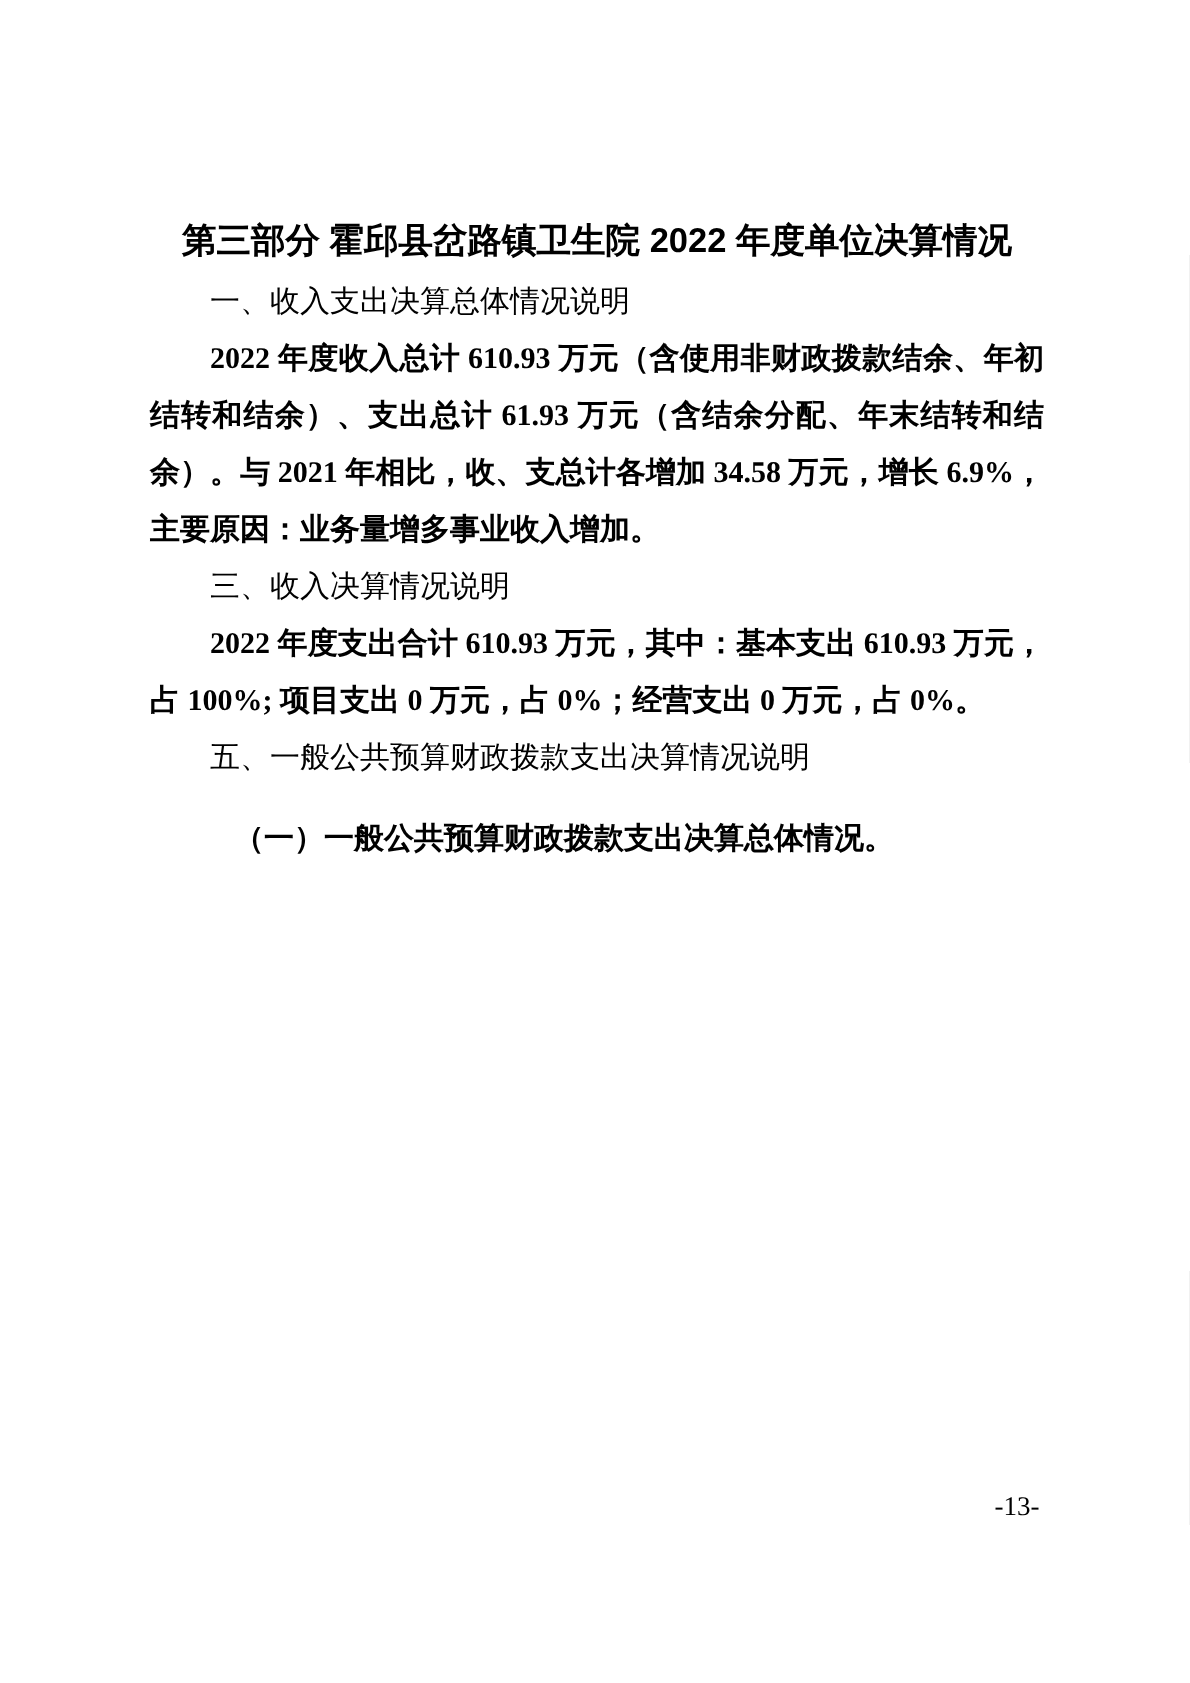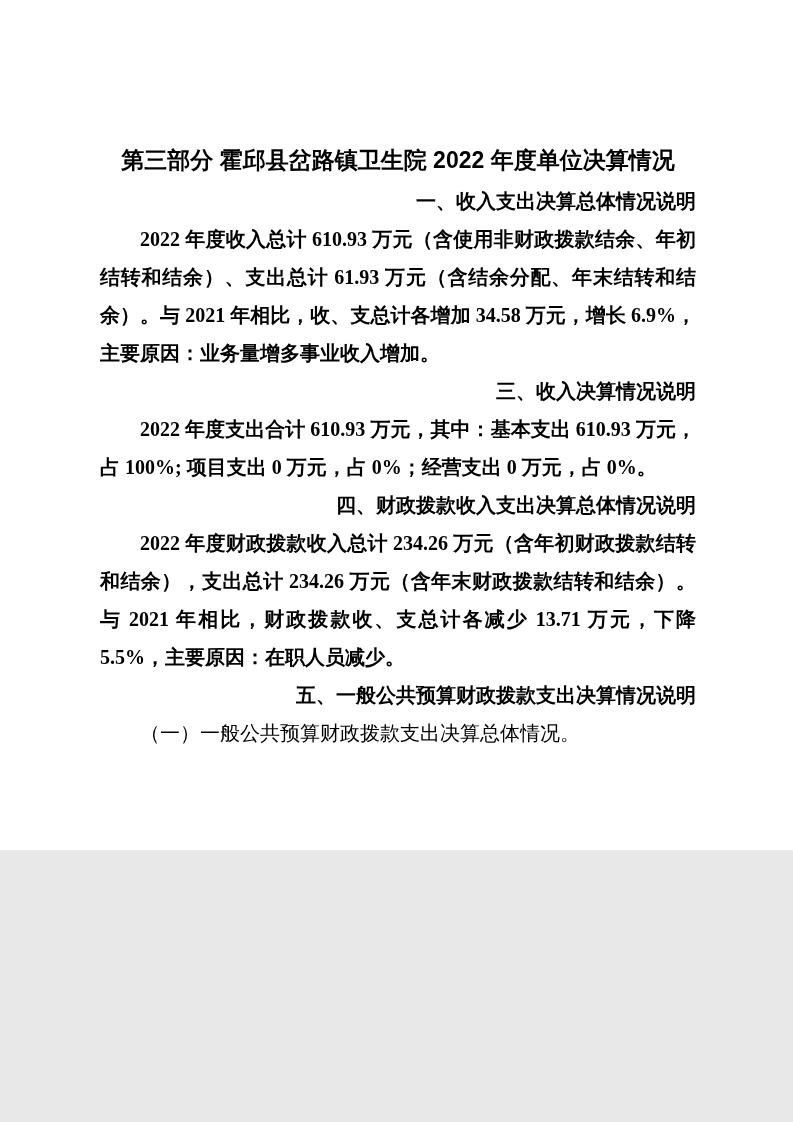--- a/index.html
+++ b/index.html
@@ -3,21 +3,21 @@
 <meta charset="utf-8">
 <style>
   html, body {
     margin: 0;
     padding: 0;
     background: #e8e8e8;
   }
   .page {
     position: relative;
     width: 793px;
-    height: 850px;
+    height: 1122px;
     margin: 0 auto;
     background: #ffffff;
     color: #000000;
     font-family: "Liberation Serif", "DejaVu Serif", serif;
     overflow: hidden;
   }
   .content {
     position: absolute;
     left: 100px;
     top: 140px;
@@ -29,34 +29,33 @@
     font-size: 23px;
     line-height: 40px;
     text-align: center;
     margin: 0 0 2px 0;
   }
   .doc-title .title-line {
     display: block;
   }
   .sec-heading {
     font-family: "Liberation Sans", "DejaVu Sans", sans-serif;
-    font-weight: bold;
-    font-size: 20px;
-    line-height: 38px;
-    text-indent: 2em;
-    margin: 0;
-    text-align: right;
-  }
-  .sec-subheading {
-    font-family: "Liberation Serif", "DejaVu Serif", serif;
     font-weight: normal;
     font-size: 20px;
     line-height: 38px;
     text-indent: 2em;
     margin: 0;
+  }
+  .sec-subheading {
+    font-family: "Liberation Serif", "DejaVu Serif", serif;
+    font-weight: bold;
+    font-size: 20px;
+    line-height: 38px;
+    text-indent: 2em;
+    margin: 16px;
   }
   .sec-body {
     font-size: 20px;
     line-height: 38px;
     text-indent: 2em;
     text-align: justify;
     margin: 0;
     font-weight: bold;
   }
   .page-number {
@@ -82,24 +81,20 @@
       <h2 class="sec-heading">一、收入支出决算总体情况说明</h2>
       <p class="sec-body">2022 年度收入总计 610.93 万元（含使用非财政拨款结余、年初结转和结余）、支出总计 61.93 万元（含结余分配、年末结转和结余）。与 2021 年相比，收、支总计各增加 34.58 万元，增长 6.9%，主要原因：业务量增多事业收入增加。</p>
     </div>
 
 
     <div>
       <h2 class="sec-heading">三、收入决算情况说明</h2>
       <p class="sec-body">2022 年度支出合计 610.93 万元，其中：基本支出 610.93 万元，占 100%; 项目支出 0 万元，占 0%；经营支出 0 万元，占 0%。</p>
     </div>
 
-    <div>
-      <h2 class="sec-heading">四、财政拨款收入支出决算总体情况说明</h2>
-      <p class="sec-body">2022 年度财政拨款收入总计 234.26 万元（含年初财政拨款结转和结余），支出总计 234.26 万元（含年末财政拨款结转和结余）。与 2021 年相比，财政拨款收、支总计各减少 13.71 万元，下降 5.5%，主要原因：在职人员减少。</p>
-    </div>
 
     <div>
       <h2 class="sec-heading">五、一般公共预算财政拨款支出决算情况说明</h2>
       <h3 class="sec-subheading">（一）一般公共预算财政拨款支出决算总体情况。</h3>
     </div>
 
   </div>
 
   <div class="page-number">-13-</div>
 </div>

